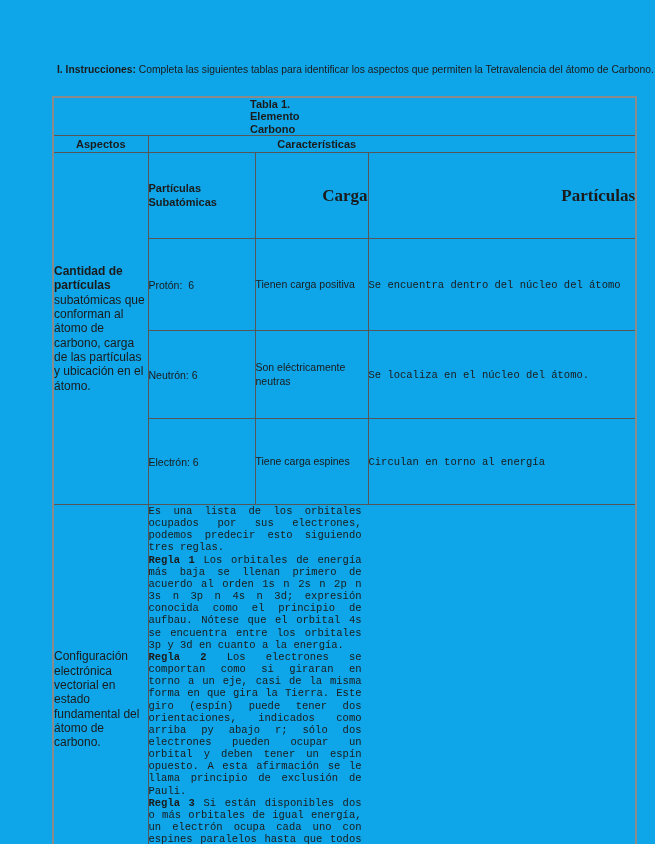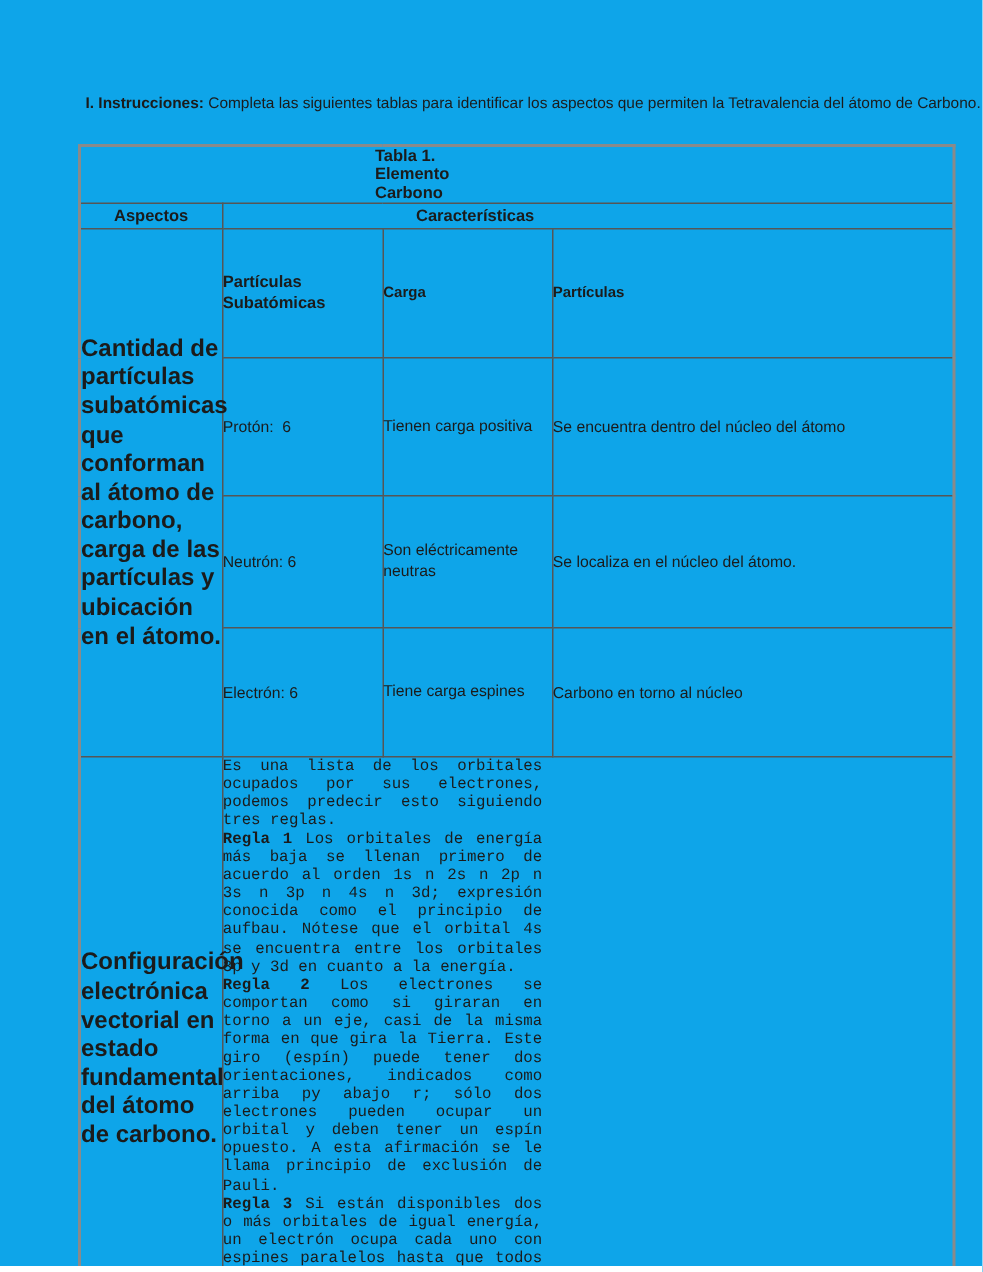--- a/index.html
+++ b/index.html
@@ -34,31 +34,31 @@
   .title-block{
     margin-left:196px;width:auto;display:inline-block;
     font-weight:bold;font-size:11px;line-height:1.12;text-align:left;
   }
   
   .hdr-row td{height:16px;font-weight:bold;font-size:11px;text-align:center;}
   .hdr-row .shift{position:relative;left:-75px;display:inline-block;}
   
   .subhdr-left{height:85px;padding-left:8px;}
   .subhdr-left .wrapbox{width:82px;font-weight:bold;font-size:11px;line-height:1.2;}
-  .center-bold{text-align:left;font-weight:bold;font-size:10px;}
+  .center-bold{text-align:right;font-weight:bold;font-size:17px;font-family:Liberation Serif, serif;}
   
-  .aspect-cell{padding:6px;font-size:16px;line-height:1.2;vertical-align:middle;font-weight:bold;}
+  .aspect-cell{padding:6px;font-size:12px;line-height:1.2;vertical-align:middle;}
   
   .row-proton td{height:91px;}
   .row-neutron td{height:87px;}
   .row-electron td{height:85px;}
   .cell-part{padding-left:7px;white-space:pre-wrap;margin-left:28px;}
   .cell-carga{padding-left:11px;}
   .cell-carga .wrapbox{width:100px;line-height:1.3;}
-  .cell-ubi{padding-left:12px;}
+  .cell-ubi{padding-left:12px;font-family:Liberation Mono, monospace;}
   
   .row-config td{height:284px;}
   .config-cell{vertical-align:top;padding:3px 0 0 6px;}
   .config-text{
     width:213px;text-align:justify;
     font-size:10.5px;line-height:12.15px;font-family:Liberation Mono, monospace;
   }
   .config-text p{margin:0;}
   .lead{font-weight:bold;}
 </style>
@@ -120,21 +120,21 @@
         <div class="wrapbox">Son eléctricamente neutras</div>
       </td>
       <td class="cell-ubi">Se localiza en el núcleo del átomo.</td>
     </tr>
 
     <tr class="row-electron">
       <td class="cell-part">Electrón: 6</td>
       <td class="cell-carga">
         <div class="wrapbox">Tiene carga espines</div>
       </td>
-      <td class="cell-ubi">Carbono en torno al núcleo</td>
+      <td class="cell-ubi">Circulan en torno al energía</td>
     </tr>
 
     <tr class="row-config">
       <td class="aspect-cell">Configuración electrónica vectorial en estado fundamental del átomo de carbono.</td>
       <td colspan="3" class="config-cell">
         <div class="config-text">
           <p><span class="lead"></span><span>Es una lista de los orbitales ocupados por sus electrones, podemos predecir esto siguiendo tres reglas.</span></p>
           <p><span class="lead">Regla 1</span><span> Los orbitales de energía más baja se llenan primero de acuerdo al orden 1s n 2s n 2p n 3s n 3p n 4s n 3d; expresión conocida como el principio de aufbau. Nótese que el orbital 4s se encuentra entre los orbitales 3p y 3d en cuanto a la energía.</span></p>
           <p><span class="lead">Regla 2</span><span> Los electrones se comportan como si giraran en torno a un eje, casi de la misma forma en que gira la Tierra. Este giro (espín) puede tener dos orientaciones, indicados como arriba py abajo r; sólo dos electrones pueden ocupar un orbital y deben tener un espín opuesto. A esta afirmación se le llama principio de exclusión de Pauli.</span></p>
           <p><span class="lead">Regla 3</span><span> Si están disponibles dos o más orbitales de igual energía, un electrón ocupa cada uno con espines paralelos hasta que todos los orbitales estén medio llenos; y sólo entonces un segundo electrón con espín opuesto puede ocupar cualquiera</span></p>

